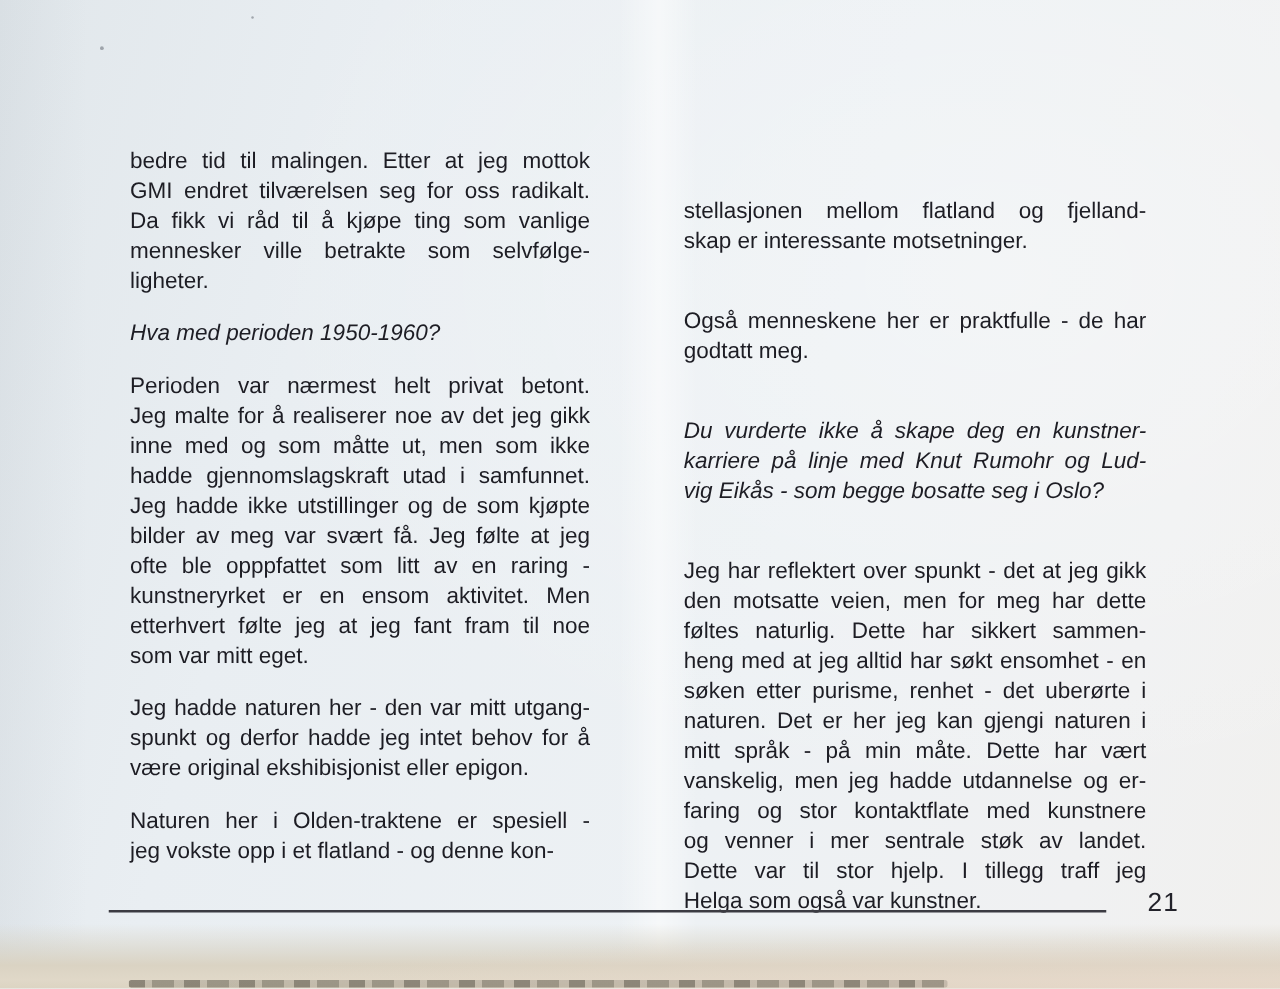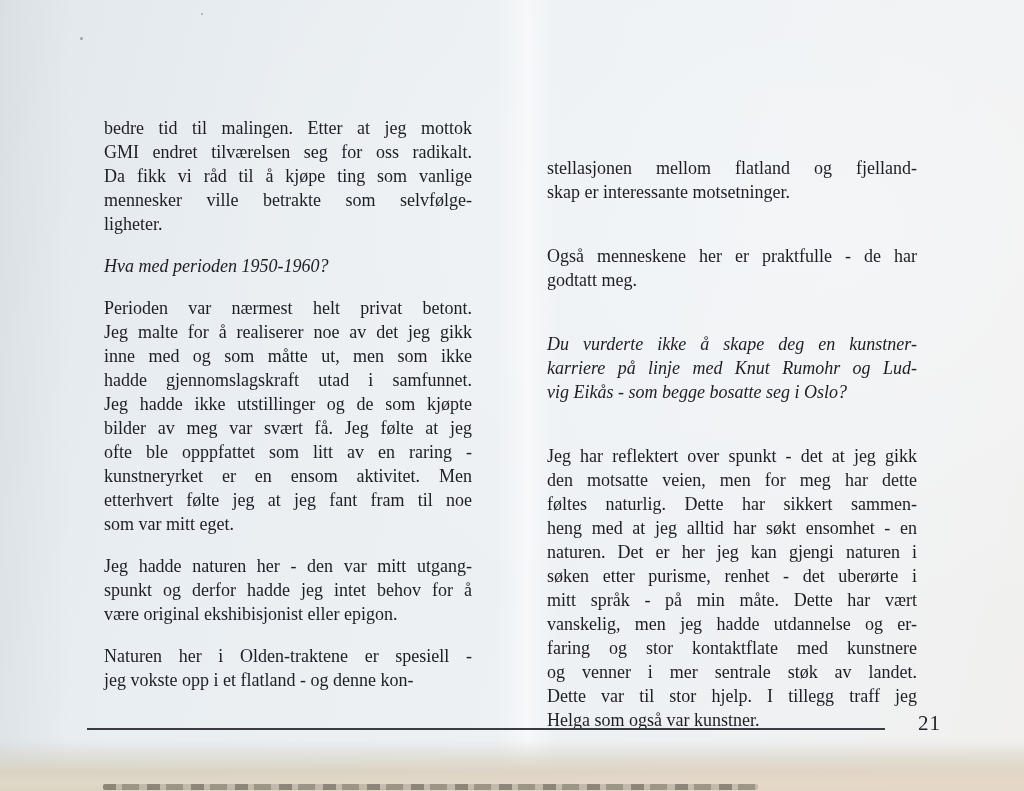--- a/index.html
+++ b/index.html
@@ -1,18 +1,18 @@
 <!DOCTYPE html>
 <html><head>
 <meta charset="utf-8">
 <style>
   html,body { margin:0; padding:0; background:#ffffff; }
   .page {
     position:relative; width:1024px; height:791px; overflow:hidden;
-    font-family:Liberation Serif, serif;
+    font-family:Liberation Sans, sans-serif;
     color:#1d1d24;
     background:linear-gradient(105deg,#e1e7eb 0%,#e9eef2 25%,#edf1f4 60%,#f0f1f2 85%,#f1f0ee 100%);
   }
   
   .page::before {
     content:""; position:absolute; inset:0; pointer-events:none;
     background:
       linear-gradient(90deg, rgba(110,122,134,0.07) 0px, rgba(110,122,134,0.0) 70px,
                       rgba(255,255,255,0) 495px, rgba(255,255,255,0.5) 527px, rgba(255,255,255,0) 558px),
       radial-gradient(ellipse at 78% 28%, rgba(255,255,255,0.30), rgba(255,255,255,0) 55%);
@@ -109,22 +109,22 @@
       <div class="block italic">
         <div class="line">Du vurderte ikke å skape deg en kunstner-</div>
         <div class="line">karriere på linje med Knut Rumohr og Lud-</div>
         <div class="line">vig Eikås - som begge bosatte seg i Oslo?</div>
       </div>
       <div class="block">
         <div class="line">Jeg har reflektert over spunkt - det at jeg gikk</div>
         <div class="line">den motsatte veien, men for meg har dette</div>
         <div class="line">føltes naturlig. Dette har sikkert sammen-</div>
         <div class="line">heng med at jeg alltid har søkt ensomhet - en</div>
+        <div class="line">søken etter purisme, renhet - det uberørte i</div>
         <div class="line">naturen. Det er her jeg kan gjengi naturen i</div>
-        <div class="line">søken etter purisme, renhet - det uberørte i</div>
         <div class="line">mitt språk - på min måte. Dette har vært</div>
         <div class="line">vanskelig, men jeg hadde utdannelse og er-</div>
         <div class="line">faring og stor kontaktflate med kunstnere</div>
         <div class="line">og venner i mer sentrale støk av landet.</div>
         <div class="line">Dette var til stor hjelp. I tillegg traff jeg</div>
         <div class="line">Helga som også var kunstner.</div>
       </div>
       <div class="block">
       </div>
     </div>

